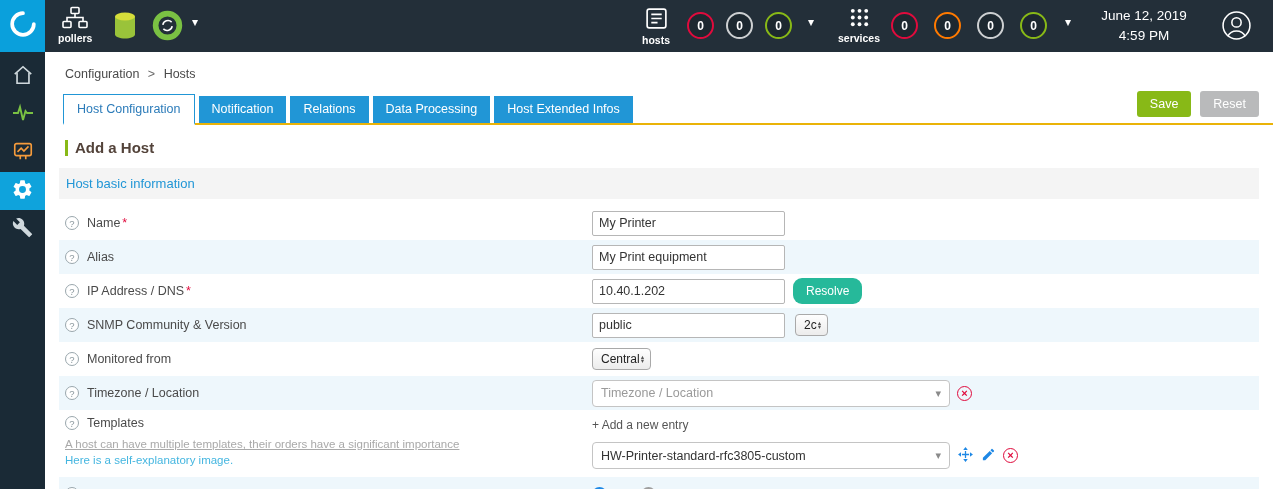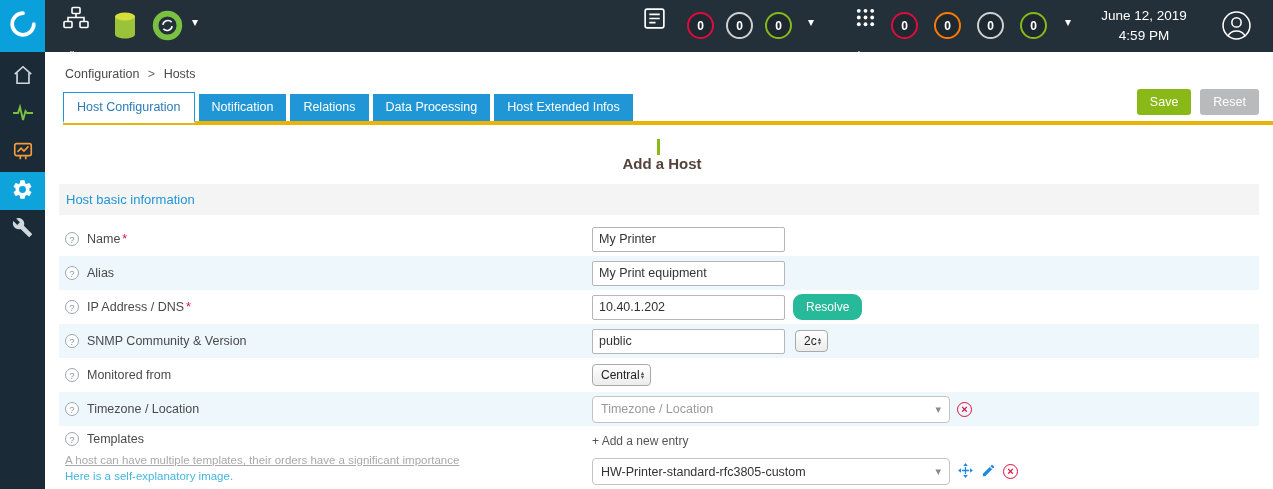--- a/index.html
+++ b/index.html
@@ -5,50 +5,50 @@
   * { margin:0; padding:0; box-sizing:border-box; }
   html,body { width:1273px; height:489px; }
   body {
     position:relative; overflow:hidden; background:#fff;
     font-family:"Liberation Sans", sans-serif;
   }
 
   
   .topbar { position:absolute; top:0; left:0; width:1273px; height:52px; background:#232f39; z-index:5; }
   .logo-block { position:absolute; left:0; top:0; width:45px; height:52px; background:#0aa0dc; display:flex; align-items:center; justify-content:center; cursor:pointer; }
-  .tb-stack { position:absolute; display:flex; flex-direction:column; align-items:flex-end; gap:20px; cursor:pointer; }
+  .tb-stack { position:absolute; display:flex; flex-direction:column; align-items:center; gap:3px; cursor:pointer;font-weight:bold; }
   .tb-label { font-size:10.5px; color:#fff; }
   .tb-icon { display:flex; align-items:center; justify-content:center; }
   .badge-row { position:absolute; display:flex; }
   .badge { width:27px; height:27px; border-radius:50%; border:2.5px solid #fff; color:#fff; font-size:12px; font-weight:bold; display:flex; align-items:center; justify-content:center; background:rgba(0,0,0,.15); cursor:pointer; }
   .chev { position:absolute; color:#fff; font-size:12px; cursor:pointer; }
   .clock { position:absolute; left:1088px; top:6px; width:112px; text-align:center; color:#fff; font-size:13.5px; line-height:20px; }
   .avatar { position:absolute; left:1221px; top:10px; cursor:pointer; }
 
   
   .sidebar { position:absolute; top:52px; left:0; width:45px; height:437px; background:#1a2a36; z-index:4; }
   .side-item { width:45px; height:38px; display:flex; align-items:center; justify-content:center; cursor:pointer; }
   .side-item:first-child { margin-top:6px; }
   .side-item.active { background:#0fa3dc; }
 
   
   .main { position:absolute; top:52px; left:45px; width:1228px; height:437px; background:#fff; }
   .breadcrumb { padding:15px 0 0 20px; font-size:12.5px; color:#4a4a4a; }
   .breadcrumb span { cursor:pointer; }
   .breadcrumb .sep { margin:0 5px; cursor:default; color:#6b6b6b; }
 
-  .tabbar { display:flex; align-items:flex-end; margin:13px 0 0 18px; border-bottom:4px solid #eab308; position:relative; height:31px; }
+  .tabbar { display:flex; align-items:flex-end; margin:13px 0 0 18px; border-bottom:2px solid #eab308; position:relative; height:31px; }
   .tab { background:#2196d6; color:#fff; font-size:12.5px; padding:0 13px; height:27px; line-height:27px; margin-right:4px; cursor:pointer; white-space:nowrap; }
   .tab.active { background:#fff; color:#2b7bb9; border:1px solid #2196d6; border-bottom:2px solid #fff; height:31px; line-height:28px; margin-bottom:-2px; }
   .tab-actions { position:absolute; right:14px; bottom:6px; display:flex; gap:9px; }
   .btn { border:none; border-radius:3px; color:#fff; font-size:12.5px; padding:6px 13px; cursor:pointer; font-family:inherit; }
   .btn-save { background:#88b917; }
   .btn-reset { background:#b9babb; }
 
-  .page-title { display:flex; align-items:center; margin:14px 14px 12px 20px; font-size:15px; font-weight:bold; color:#53433a;flex-direction:column; }
+  .page-title { display:flex; align-items:center; margin:14px 14px 12px 20px; font-size:15px; font-weight:bold; color:#53433a; }
   .title-pipe { width:3px; height:16px; background:#88b917; margin-right:7px; }
 
   .section-header { margin:0 14px; background:#f4f4f4; color:#2196d6; font-size:13px; padding:8px 7px; }
 
   
   .form { margin:7px 14px 0; }
   .frow { display:flex; align-items:center; min-height:34px; padding:3px 0 3px 6px; font-size:12.5px; color:#4a4a4a; }
   .frow.alt { background:#eef7fc; }
   .flabel { width:527px; display:flex; align-items:center; gap:8px; flex-shrink:0; }
   .qicon { width:14px; height:14px; border:1px solid #9aa7ad; border-radius:50%; color:#8a979d; font-size:9.5px; display:flex; align-items:center; justify-content:center; flex-shrink:0; cursor:pointer; background:#fff; }

